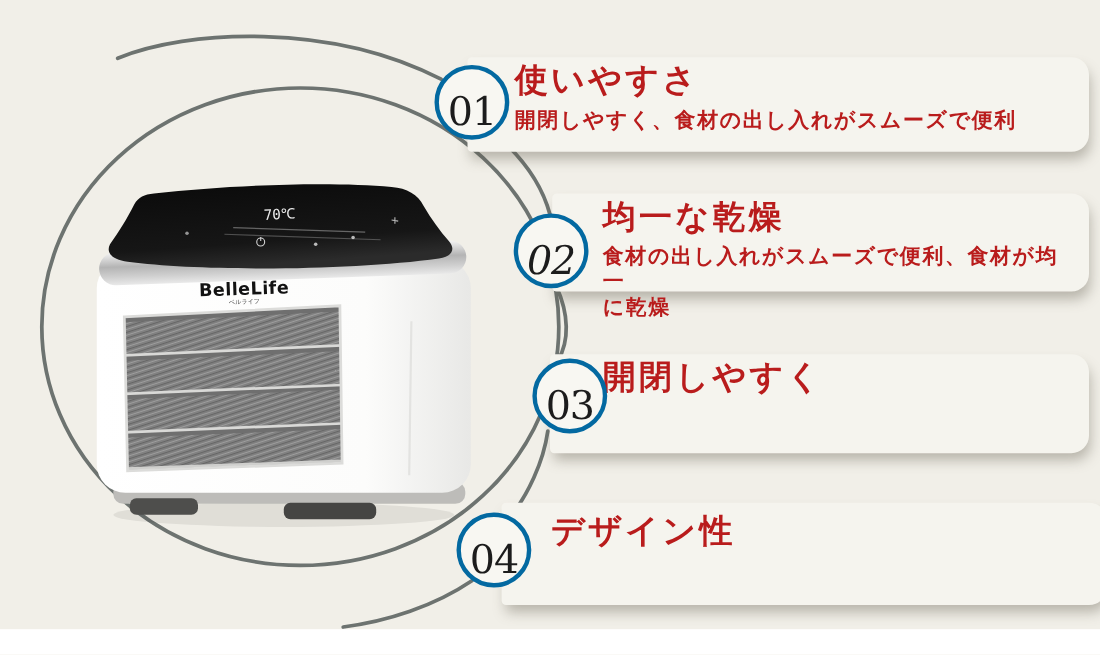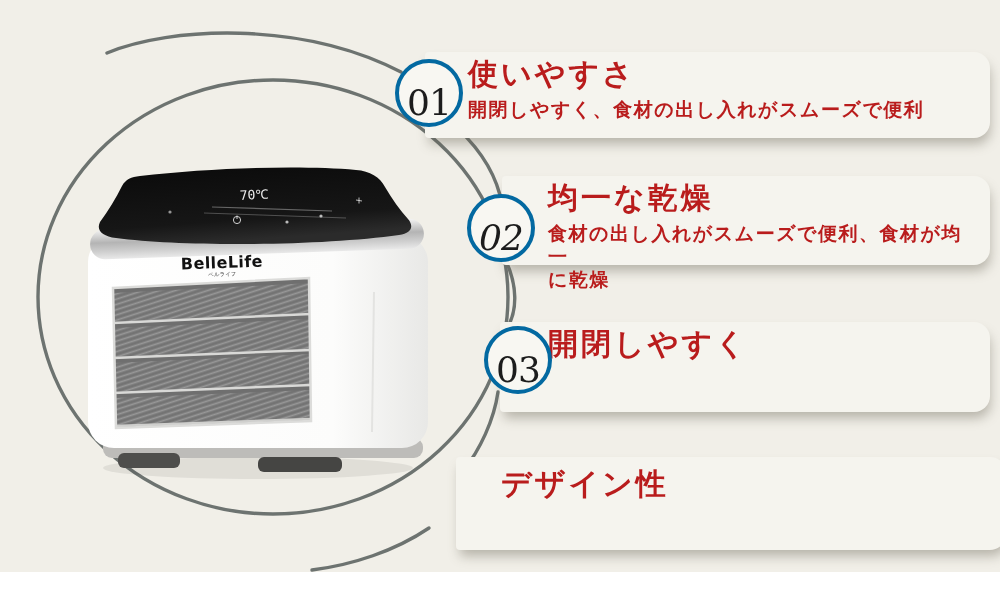--- a/index.html
+++ b/index.html
@@ -159,15 +159,18 @@
 
   <div class="badge badge1">
     <span>01</span>
   </div>
   <div class="badge badge2">
     <span>02</span>
   </div>
   <div class="badge badge3">
     <span>03</span>
   </div>
+  <div class="badge badge4">
+    <span>04</span>
+  </div>
 
   <div class="bottom-strip"></div>
 </div>
 
 </body></html>

